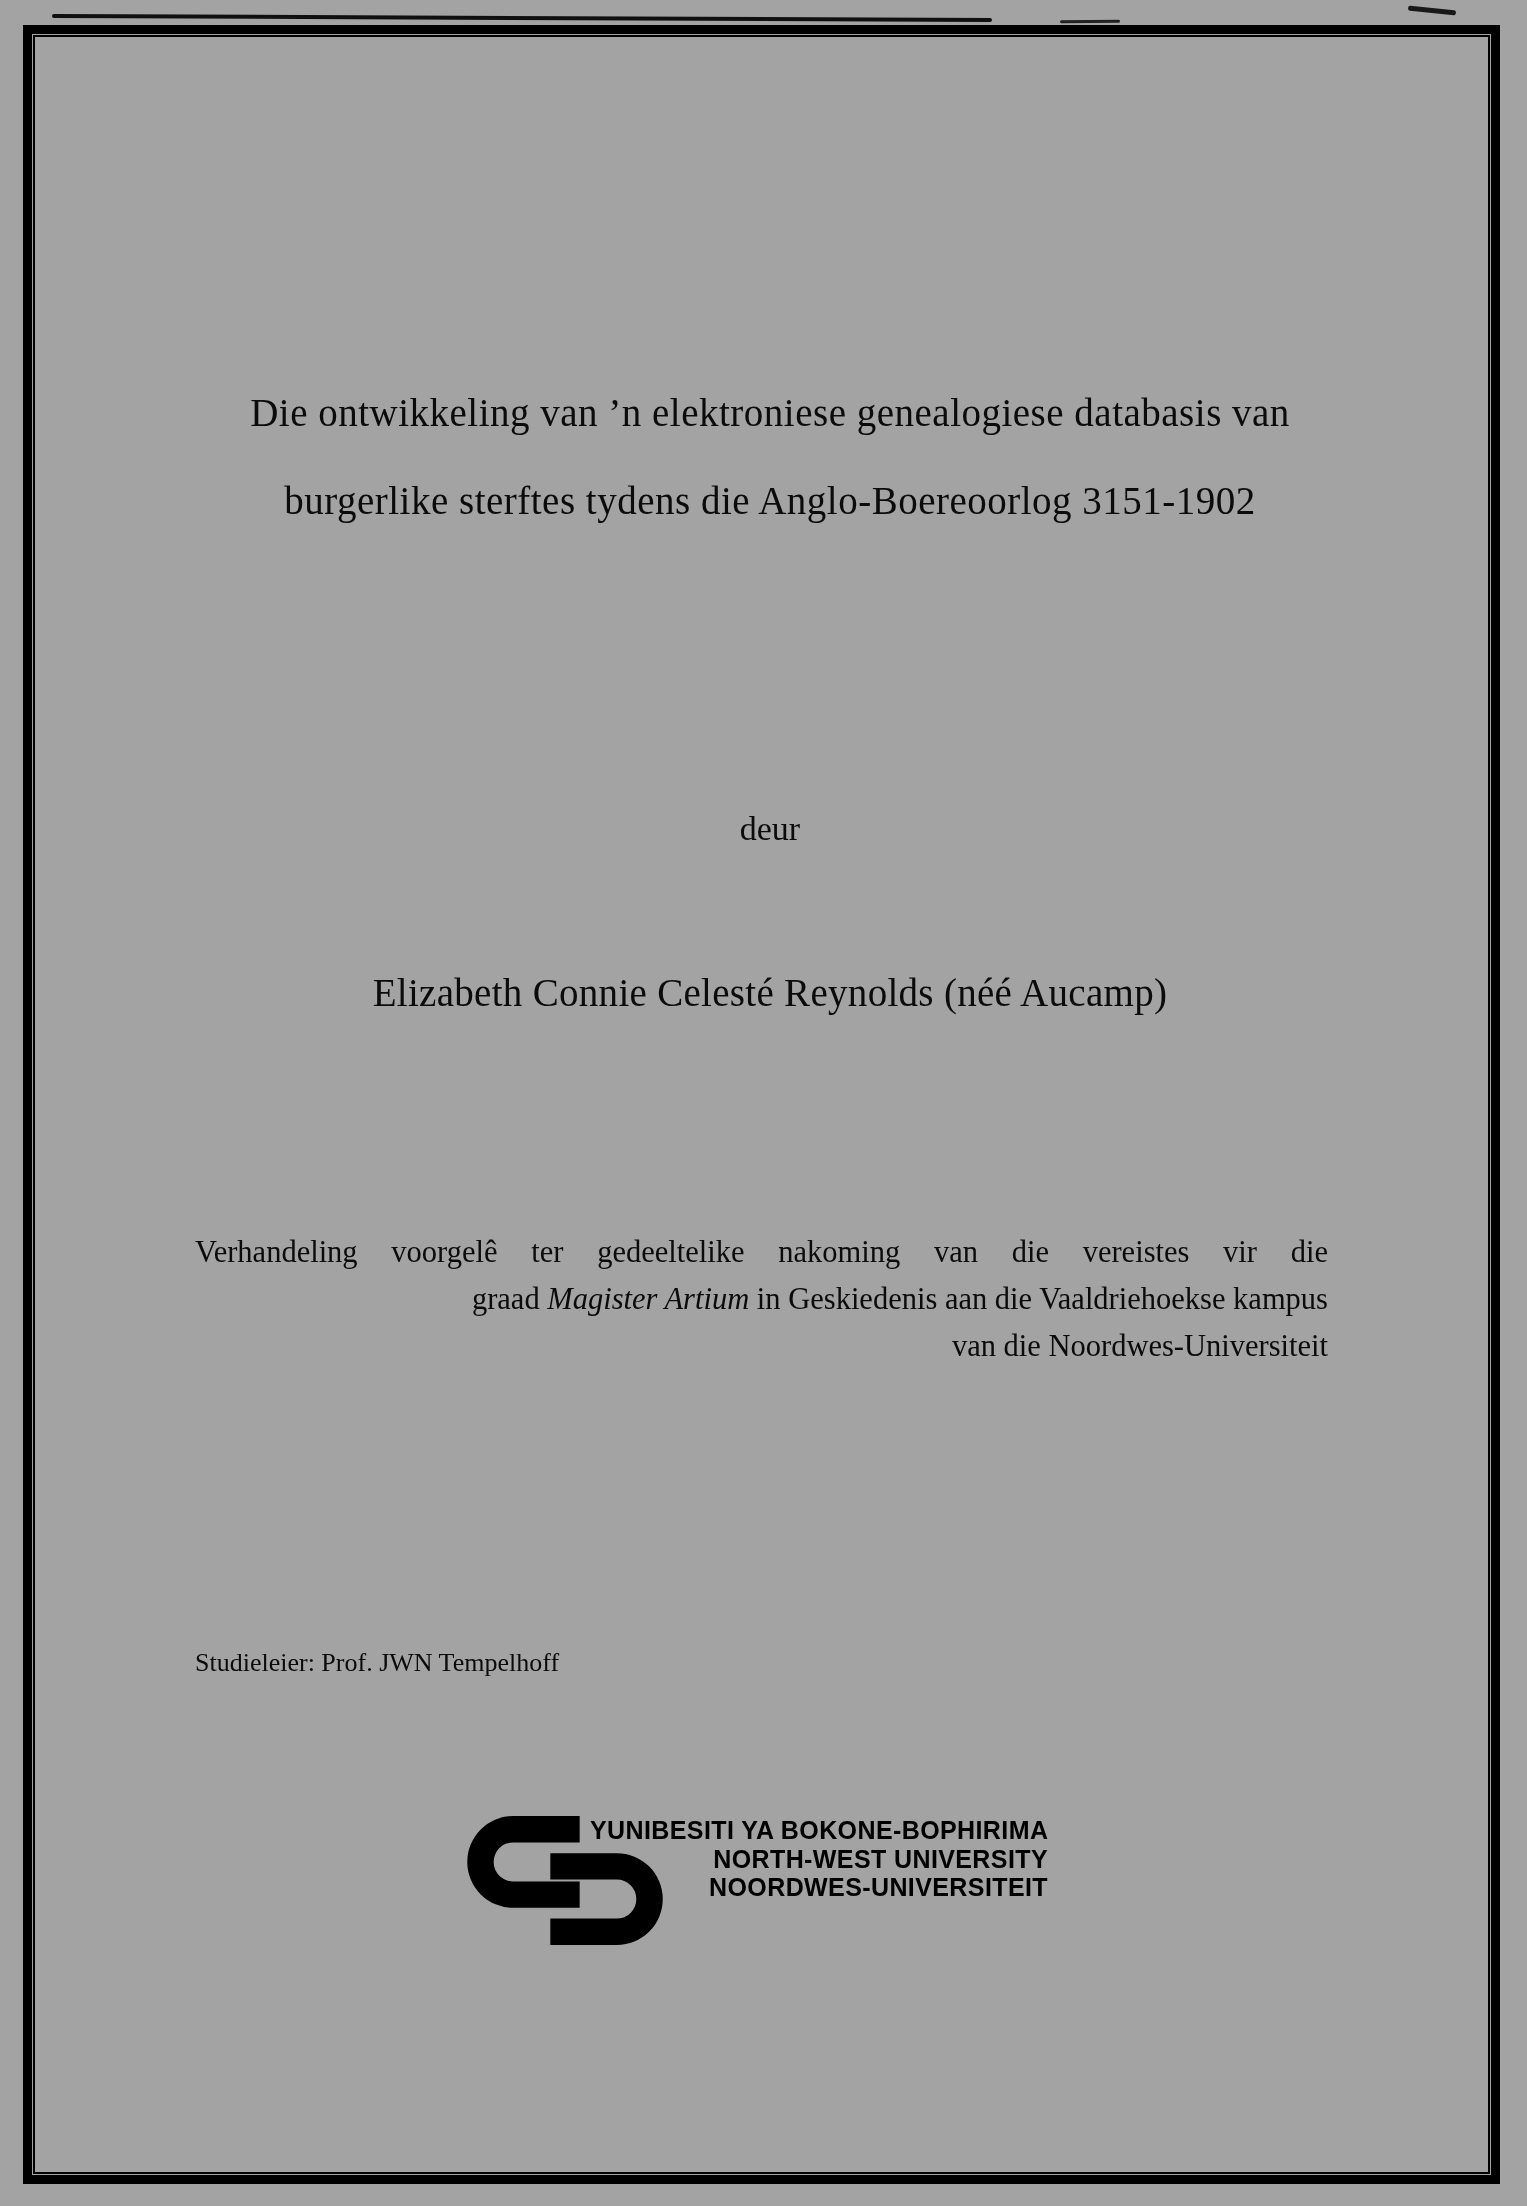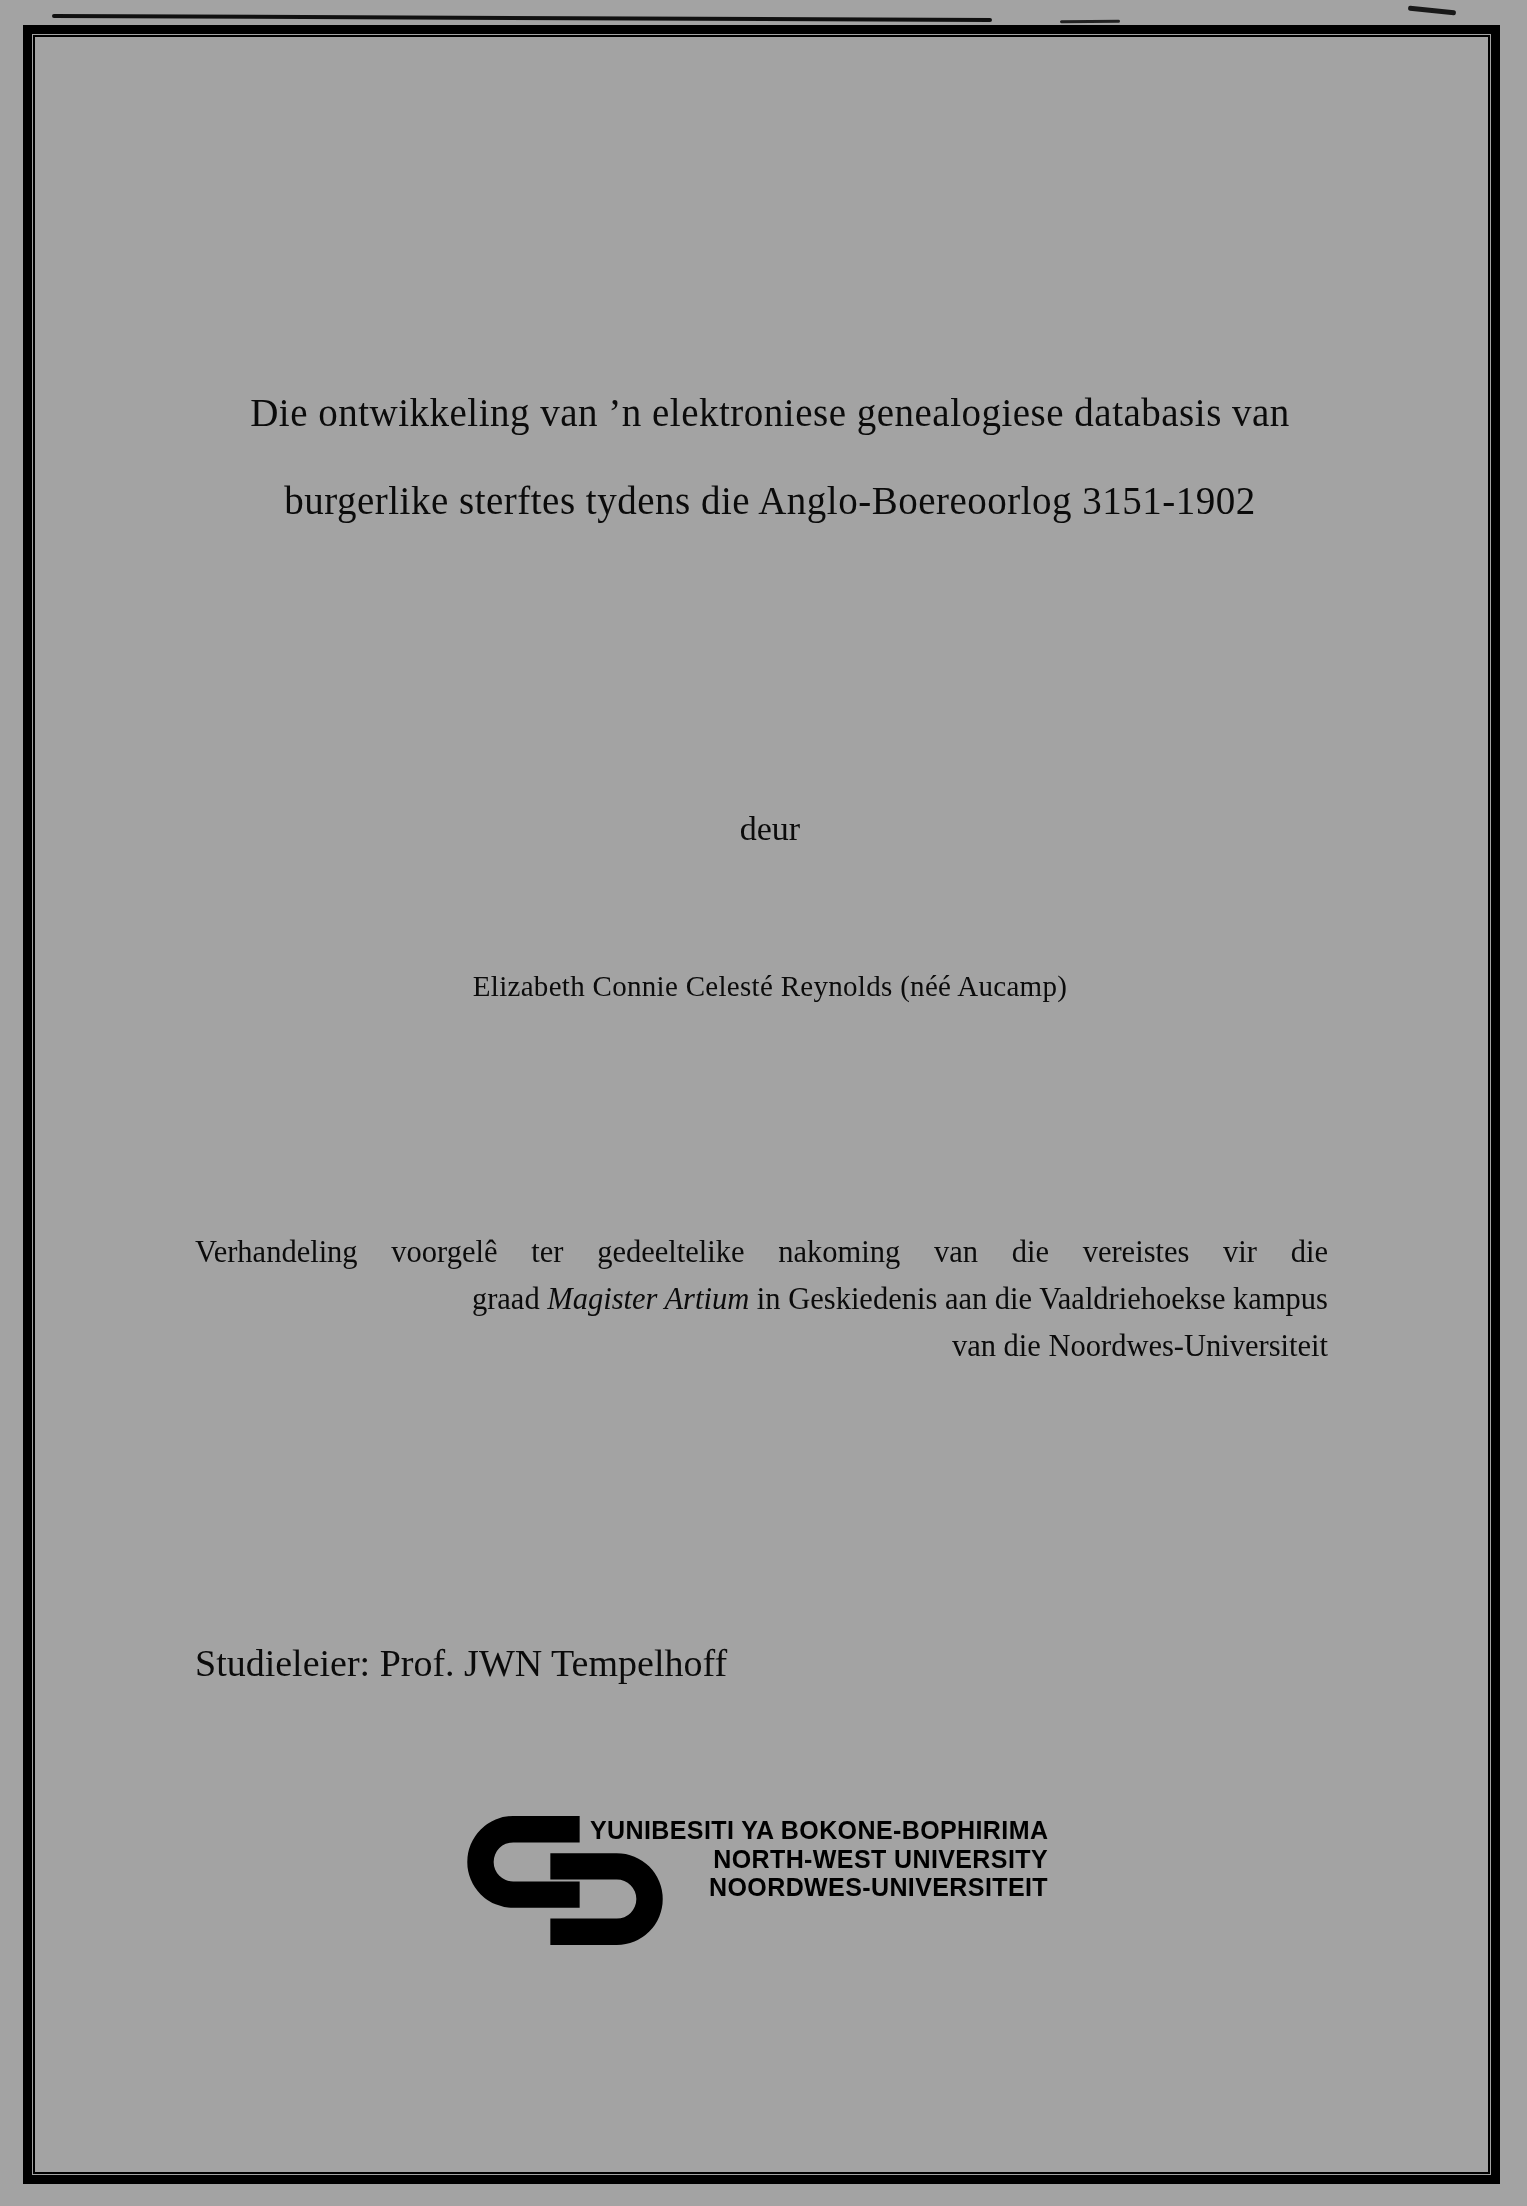--- a/index.html
+++ b/index.html
@@ -48,39 +48,39 @@
     position: absolute;
     left: 190px; top: 810px; width: 1160px;
     text-align: center;
     font-size: 34px;
   }
 
   .author {
     position: absolute;
     left: 190px; top: 970px; width: 1160px;
     text-align: center;
-    font-size: 29px;
+    font-size: 39px;
     letter-spacing: 0.3px;
     white-space: nowrap;
   }
 
   .thesis {
     position: absolute;
     left: 195px; top: 1229px; width: 1133px;
     font-size: 30.5px;
     line-height: 47px;
   }
   .thesis .l1 { text-align: justify; text-align-last: justify; }
   .thesis .l2, .thesis .l3 { text-align: right; }
   .thesis em { font-style: italic; }
 
   .supervisor-block {
     position: absolute;
     left: 195px; top: 1635px;
-    font-size: 38px;
+    font-size: 26px;
     line-height: 56px;
     white-space: nowrap;
   }
 
   .logo { position: absolute; left: 467px; top: 1798px; width: 600px; height: 140px; margin-top: 16px; }
   .logo-mark { position: absolute; left: 0; top: 2px; width: 196px; height: 129px; }
   .logo-mark path { fill: #000; }
   .logo-text {
     position: absolute;
     left: 123px; top: 2px; width: 458px;

